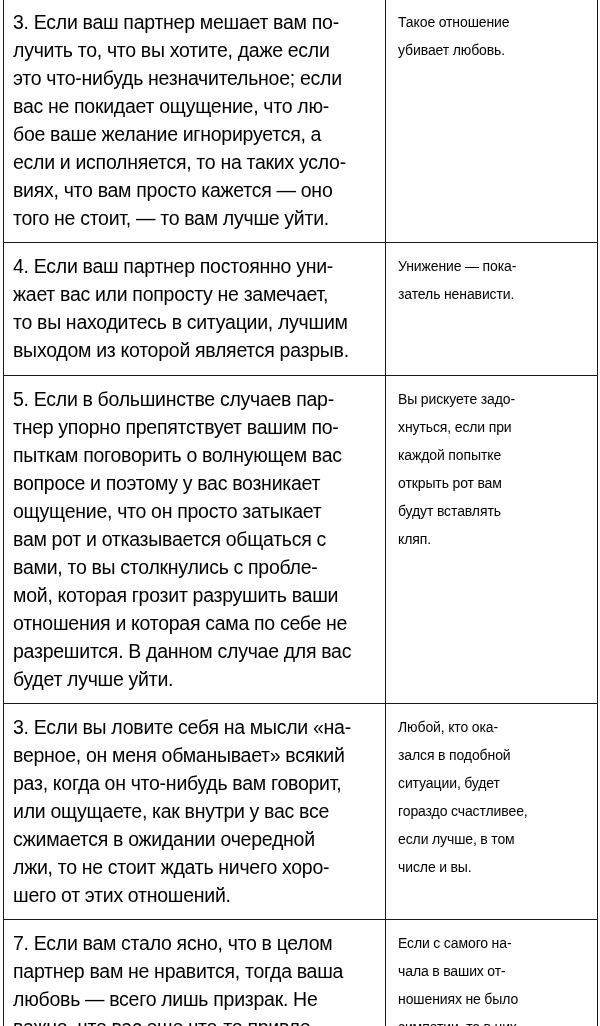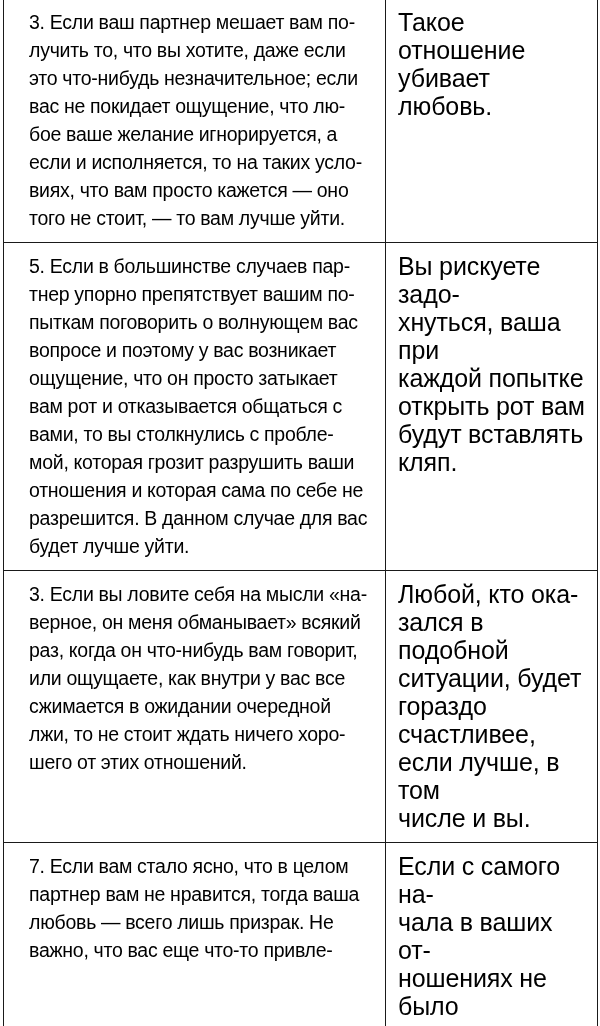--- a/index.html
+++ b/index.html
@@ -61,24 +61,23 @@
     word-spacing: -0.2px;
     text-align: left;
     white-space: pre-line;      
     hyphens: none;
   }
 
   
   td.left .txt {
     font-size: 19.5px;
     letter-spacing: -0.25px;
-    margin-left: 16px;
   }
   td.right .txt {
-    font-size: 25px;
+    font-size: 14px;
     letter-spacing: -0.1px;
   }
 
   
   tr.r3 td { height: 223px; }
   tr.r4 td { height: 132px; }
   tr.r5 td { height: 325px; }
   tr.r6 td { height: 210px; }
   tr.r7 td { height: 140px; }   
 </style>
@@ -108,41 +107,57 @@
           </div>
         </td>
         <td class="right">
           <div class="cell-inner">
             <p class="txt">Такое отношение
 убивает любовь.</p>
           </div>
         </td>
       </tr>
 
+      <tr class="r4">
+        <td class="left">
+          <div class="cell-inner">
+            <p class="txt">4. Если ваш партнер постоянно уни-
+жает вас или попросту не замечает,
+то вы находитесь в ситуации, лучшим
+выходом из которой является разрыв.</p>
+          </div>
+        </td>
+        <td class="right">
+          <div class="cell-inner">
+            <p class="txt">Унижение — пока-
+затель ненависти.</p>
+          </div>
+        </td>
+      </tr>
 
       <tr class="r5">
         <td class="left">
           <div class="cell-inner">
             <p class="txt">5. Если в большинстве случаев пар-
 тнер упорно препятствует вашим по-
 пыткам поговорить о волнующем вас
 вопросе и поэтому у вас возникает
 ощущение, что он просто затыкает
 вам рот и отказывается общаться с
 вами, то вы столкнулись с пробле-
 мой, которая грозит разрушить ваши
 отношения и которая сама по себе не
 разрешится. В данном случае для вас
 будет лучше уйти.</p>
           </div>
         </td>
         <td class="right">
           <div class="cell-inner">
             <p class="txt">Вы рискуете задо-
-хнуться, ваша при
+хнуться, если при
 каждой попытке
 открыть рот вам
 будут вставлять
 кляп.</p>
           </div>
         </td>
       </tr>
 
       <tr class="r6">
         <td class="left">

